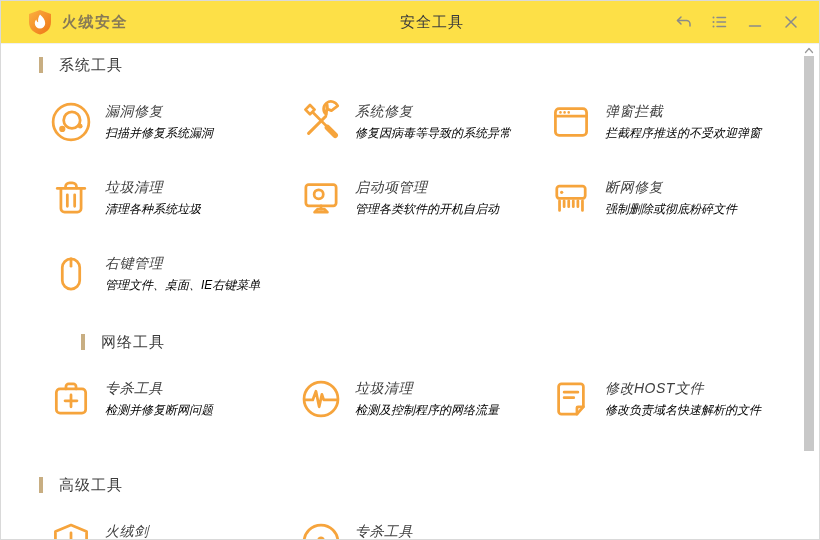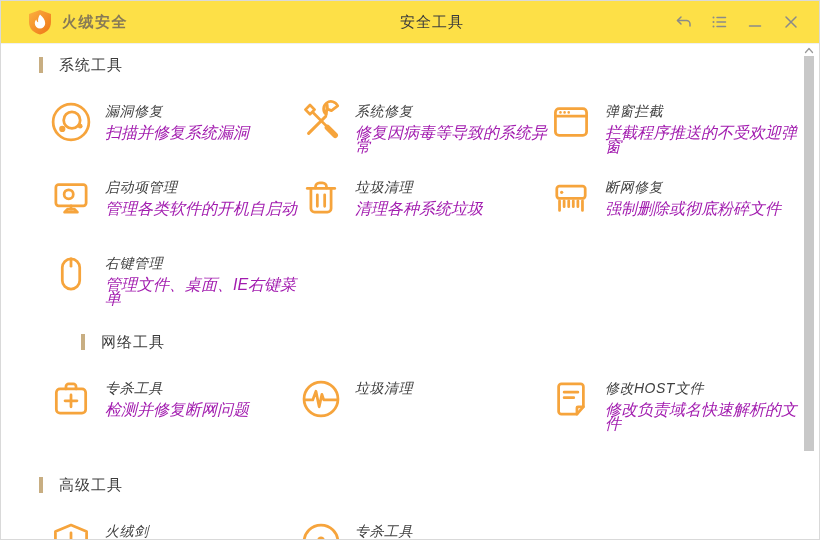--- a/index.html
+++ b/index.html
@@ -63,21 +63,21 @@
     display:flex; align-items:flex-start;
     height:46px; cursor:pointer;
   }
   .tool-item svg { flex-shrink:0; }
   .tool-text { margin-left:12px;font-style:italic; }
   .tool-title {
     font-size:14px; line-height:16px; color:#3F3F3F; margin-top:3px;
     letter-spacing:0.5px;
   }
   .tool-desc {
-    font-size:16px; line-height:14px; color:#a21caf; margin-top:7px;
+    font-size:12px; line-height:14px; color:#000000; margin-top:7px;
   }
   
   .scrollbar {
     position:absolute; top:43px; bottom:0; right:5px; width:10px;
   }
   .scroll-up { position:absolute; top:2px; left:0; width:10px; height:9px; cursor:pointer; }
   .scroll-thumb {
     position:absolute; top:12px; left:0;
     width:10px; height:395px; background:#c8c8c8; cursor:pointer;
   }
@@ -177,46 +177,46 @@
         <circle class="fil" cx="21.5" cy="13.5" r="1.4"></circle>
       </svg>
       <div class="tool-text">
         <div class="tool-title">弹窗拦截</div>
         <div class="tool-desc">拦截程序推送的不受欢迎弹窗</div>
       </div>
     </div>
 
     <div class="tool-item">
       <svg width="44" height="44" viewBox="0 0 48 48" class="oicon">
+        <path d="M9 13.5 H39"></path>
+        <path d="M18 13 v-1 a4.5 4.5 0 0 1 4.5 -4.5 h3 a4.5 4.5 0 0 1 4.5 4.5 v1"></path>
+        <path d="M13 13.5 V35.5 a4 4 0 0 0 4 4 h14 a4 4 0 0 0 4 -4 V13.5"></path>
+        <path d="M20 20.5 V33 M28 20.5 V33"></path>
+      </svg>
+      <div class="tool-text">
+        <div class="tool-title">垃圾清理</div>
+        <div class="tool-desc">清理各种系统垃圾</div>
+      </div>
+    </div>
+
+    <div class="tool-item">
+      <svg width="44" height="44" viewBox="0 0 48 48" class="oicon">
         <rect x="7.5" y="9.5" width="33" height="23" rx="3"></rect>
         <circle cx="21.5" cy="20" r="5"></circle>
         <path d="M24 32.5 V36"></path>
         <path d="M17 39.5 H31 L27.5 36 H20.5 Z"></path>
       </svg>
       <div class="tool-text">
         <div class="tool-title">启动项管理</div>
         <div class="tool-desc">管理各类软件的开机自启动</div>
       </div>
     </div>
 
     <div class="tool-item">
       <svg width="44" height="44" viewBox="0 0 48 48" class="oicon">
-        <path d="M9 13.5 H39"></path>
-        <path d="M18 13 v-1 a4.5 4.5 0 0 1 4.5 -4.5 h3 a4.5 4.5 0 0 1 4.5 4.5 v1"></path>
-        <path d="M13 13.5 V35.5 a4 4 0 0 0 4 4 h14 a4 4 0 0 0 4 -4 V13.5"></path>
-        <path d="M20 20.5 V33 M28 20.5 V33"></path>
-      </svg>
-      <div class="tool-text">
-        <div class="tool-title">垃圾清理</div>
-        <div class="tool-desc">清理各种系统垃圾</div>
-      </div>
-    </div>
-
-    <div class="tool-item">
-      <svg width="44" height="44" viewBox="0 0 48 48" class="oicon">
         <rect x="8.5" y="11" width="31" height="13.5" rx="3"></rect>
         <circle class="fil" cx="13.8" cy="17.8" r="1.8"></circle>
         <path d="M11.5 27 V37.5 M16.5 27 V33.5 M21.5 27 V33.5 M26.5 27 V33.5 M31.5 27 V33.5 M36.5 27 V37.5"></path>
       </svg>
       <div class="tool-text">
         <div class="tool-title">断网修复</div>
         <div class="tool-desc">强制删除或彻底粉碎文件</div>
       </div>
     </div>
 
@@ -251,20 +251,21 @@
       </div>
     </div>
 
     <div class="tool-item">
       <svg width="44" height="44" viewBox="0 0 48 48" class="oicon">
         <circle cx="24" cy="24" r="18.5"></circle>
         <path d="M6.5 25 h8.5 l3.5 -9.5 3.5 17 3 -13.5 2 6 h14.5"></path>
       </svg>
       <div class="tool-text">
         <div class="tool-title">垃圾清理</div>
+        <div class="tool-desc">检测及控制程序的网络流量</div>
       </div>
     </div>
 
     <div class="tool-item">
       <svg width="44" height="44" viewBox="0 0 48 48" class="oicon">
         <path d="M30.5 40.5 H13.5 a3 3 0 0 1 -3 -3 V10.5 a3 3 0 0 1 3 -3 h21 a3 3 0 0 1 3 3 V32.5 Z"></path>
         <path d="M30.5 40.5 V33.5 a1 1 0 0 1 1 -1 H37.5"></path>
         <path d="M16.5 16.5 H31.5 M16.5 22.5 H27"></path>
       </svg>
       <div class="tool-text">

